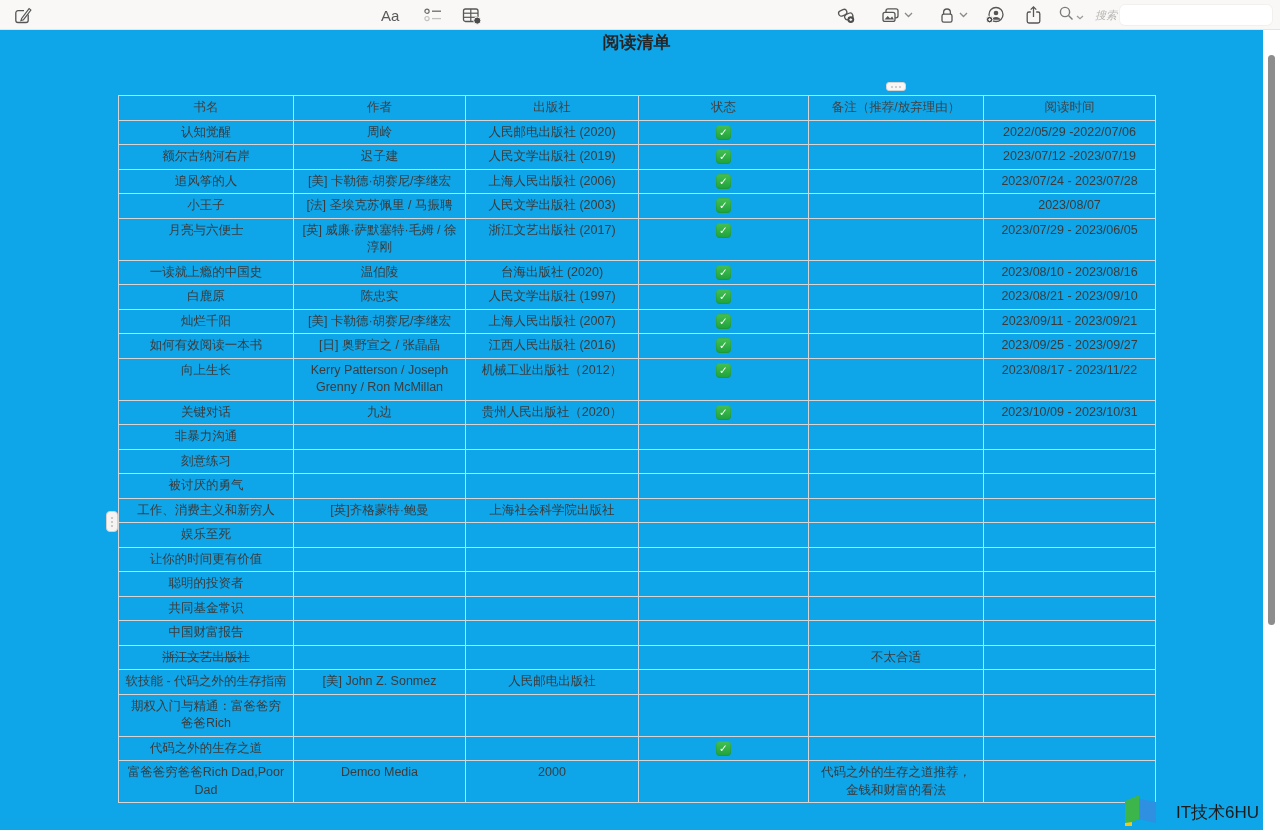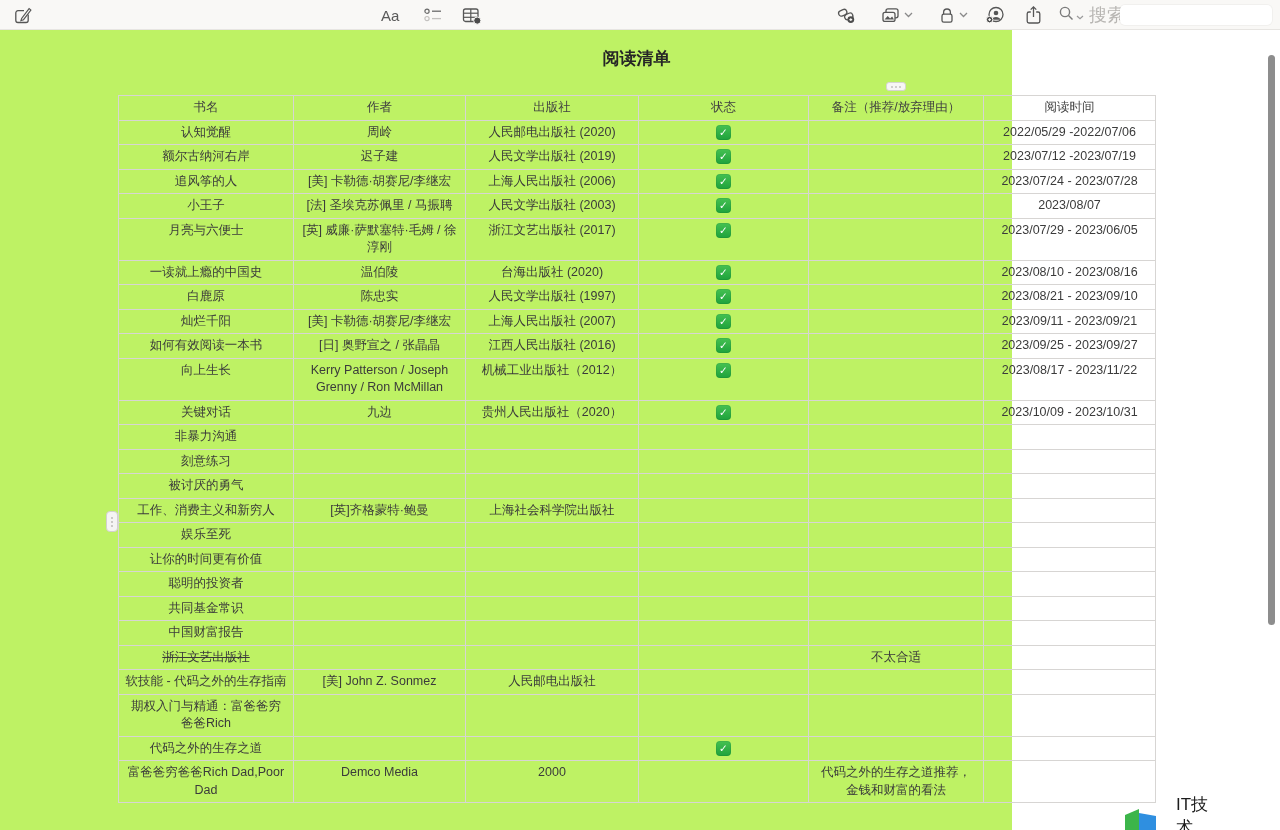--- a/index.html
+++ b/index.html
@@ -1,35 +1,35 @@
 <!DOCTYPE html>
 <html><head>
 <meta charset="utf-8">
 <style>
   * { margin:0; padding:0; box-sizing:border-box; }
   html,body { width:1280px; height:830px; background:#fff; overflow:hidden;
     font-family:"Liberation Sans","DejaVu Sans",sans-serif; }
-  .stage { position:relative; width:1012px; height:830px; background:#bef264; }
+  .stage { position:relative; width:1263px; height:830px; background:#0ea5e9; }
 
   
   .toolbar { position:absolute; left:0; top:0; width:1280px; height:30px;
     background:#f9f8f6; border-bottom:1px solid #e7e5e2; }
   .tbtn { position:absolute; top:3px; height:24px; display:flex; align-items:center;
     justify-content:center; color:#555; cursor:default; }
   .tbtn svg { display:block; }
   .aa-label { font-size:15px; color:#5a5a5a; letter-spacing:0; }
   .chev { margin-left:3px; }
   .search-wrap { position:absolute; left:1058px; top:4px; width:214px; height:22px;
     display:flex; align-items:center; }
   .search-field { position:absolute; left:62px; top:1px; width:152px; height:20px;
     background:#ffffff; border-radius:5px; box-shadow:0 0 0 1px rgba(0,0,0,0.03); }
-  .search-placeholder { font-size:18px; color:#b7b5b2; margin-left:5px; }
-
-  
-  .note-title { position:absolute; left:118px; top:47px; width:1037px; text-align:center;
+  .search-placeholder { font-size:11px; color:#b7b5b2; margin-left:11px;font-style:italic; }
+
+  
+  .note-title { position:absolute; left:118px; top:31px; width:1037px; text-align:center;
     font-size:17px; font-weight:bold; color:#262626; }
 
   
   .col-handle { position:absolute; left:886px; top:82px; width:20px; height:9px;
     border:1px solid #d6d4d2; border-radius:3px; background:#f7f6f5;
     display:flex; align-items:center; justify-content:center; gap:2px; }
   .col-handle i { width:2px; height:2px; border-radius:50%; background:#c2c0be; }
   
   .row-handle { position:absolute; left:106px; top:511px; width:12px; height:21px;
     border:1px solid #d2d0ce; border-radius:4px; background:#f5f4f3;

